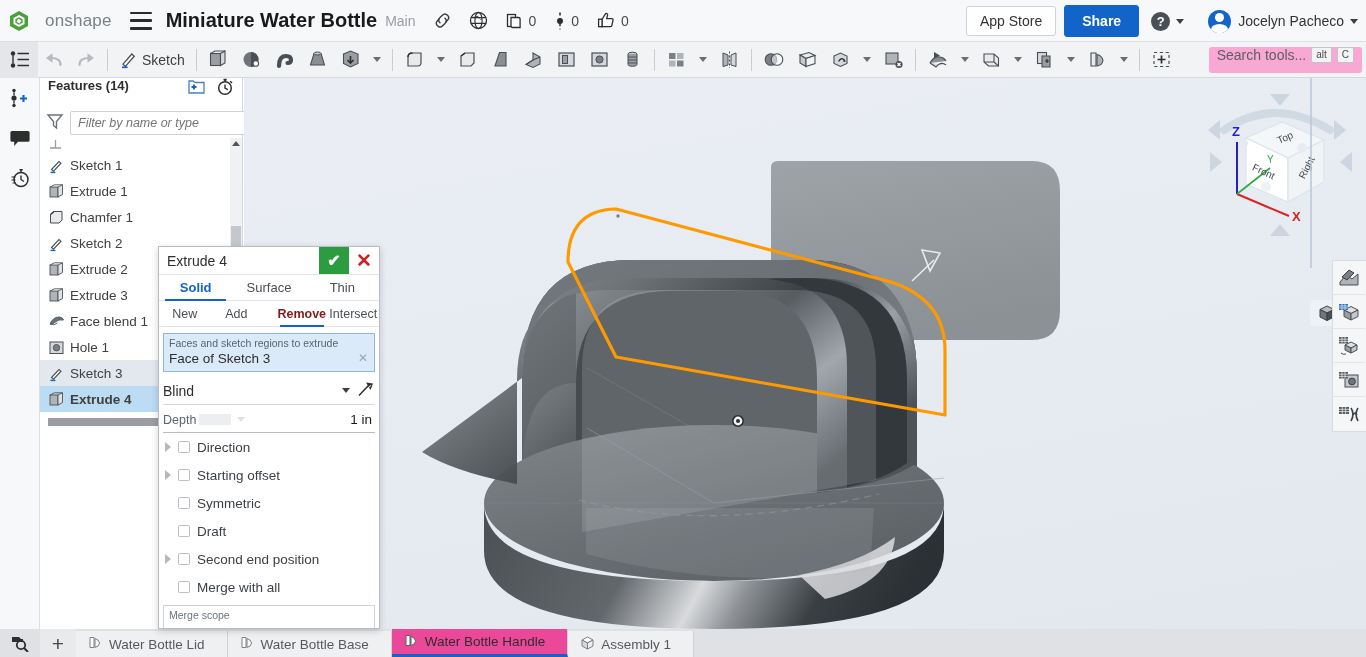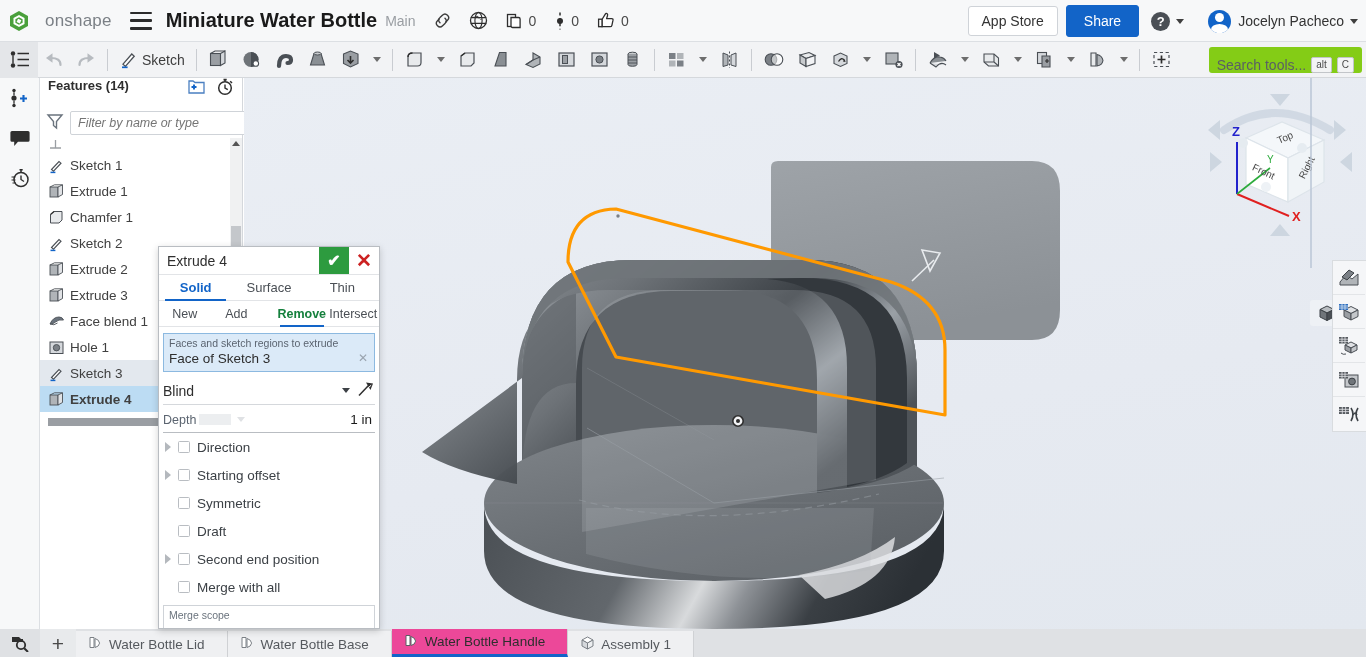--- a/index.html
+++ b/index.html
@@ -33,21 +33,21 @@
   .counter { font-size: 14px; color: #4a4a4a; margin-left: 5px; }
   .tb-group { display: flex; align-items: center; margin-left: 18px; }
   .topright { position: absolute; right: 8px; top: 0; height: 42px; display: flex; align-items: center; }
   .btn-outline {
     font-size: 14px; color: #333; background: #fff;
     border: 1px solid #cfd3d8; border-radius: 3px;
     padding: 6px 13px; margin-left: 8px; cursor: pointer; white-space: nowrap;
   }
   .btn-share {
     font-size: 14px; color: #fff; background: #1264c8; border: 1px solid #1264c8;
-    border-radius: 3px; padding: 7px 17px; margin-left: 8px; font-weight: normal; cursor: pointer;
+    border-radius: 3px; padding: 7px 17px; margin-left: 8px; font-weight: bold; cursor: pointer;
   }
   .help-wrap { display: flex; align-items: center; margin-left: 12px; cursor: pointer; }
   .help-circle {
     width: 19px; height: 19px; border-radius: 50%; background: #4a4f55; color: #fff;
     font-size: 13px; font-weight: bold; display: flex; align-items: center; justify-content: center;
   }
   .caret-dn {
     width: 0; height: 0; border-left: 4.5px solid transparent; border-right: 4.5px solid transparent;
     border-top: 5px solid #3f3f3f; margin-left: 6px;
   }
@@ -77,21 +77,21 @@
   }
   .ftb-first { width: 38px; background: #e4e6e9; }
   .ftb-sep { width: 1px; height: 22px; background: #c9ccd1; margin: 0 5px; }
   .sketch-lbl { font-size: 14px; color: #3d3d3d; margin-left: 4px; }
   .mini-caret {
     width: 0; height: 0; border-left: 4px solid transparent; border-right: 4px solid transparent;
     border-top: 5px solid #6d6d6d;
   }
   .searchtools {
     position: absolute; right: 4px; top: 5px; height: 26px;
-    background: #84cc16; border-radius: 3px; display: flex; align-items: flex-end;
+    background: #f9a8d4; border-radius: 3px; display: flex; align-items: flex-start;
     padding: 0 8px; cursor: pointer;
   }
   .st-label { font-size: 14px; color: #5a5f64; }
   .kbd {
     font-size: 10px; color: #4a4a4a; background: #f3f4f5; border: 1px solid #c2c5c9;
     border-radius: 2px; padding: 1px 4px; margin-left: 5px; line-height: 1.2;
   }
 
   
   .leftrail {
@@ -203,21 +203,21 @@
   }
   .dlg-tab.active { color: #1264c8; font-weight: bold; }
   .dlg-tab.active::after {
     content: ''; position: absolute; left: 6px; right: 6px; bottom: -1px; height: 2.5px; background: #1264c8;
   }
   .dlg-subtabs { display: flex; height: 26px; border-bottom: 1px solid #e2e4e7; }
   .dlg-subtab {
     flex: 1; display: flex; align-items: center; justify-content: center;
     font-size: 12.5px; color: #4a4f55; cursor: pointer; position: relative;
   }
-  .dlg-subtab.active { color: #15803d; font-weight: bold; margin-left: 14px; }
+  .dlg-subtab.active { color: #7f1d1d; font-weight: bold; margin-left: 14px; }
   .dlg-subtab.active::after {
     content: ''; position: absolute; left: 4px; right: 4px; bottom: -1px; height: 2.5px; background: #1264c8;
   }
   .qbox {
     margin: 6px 4px 0 4px; background: #dbeaf8; border: 1px solid #8cb9e0;
     padding: 3px 5px 5px 5px; position: relative;
   }
   .qbox-hdr { font-size: 10.5px; color: #5b6470; }
   .qbox-val { font-size: 13.5px; color: #2e2e2e; margin-top: 2px; }
   .qbox-x { position: absolute; right: 6px; bottom: 6px; font-size: 12px; color: #9aa4af; cursor: pointer; }

